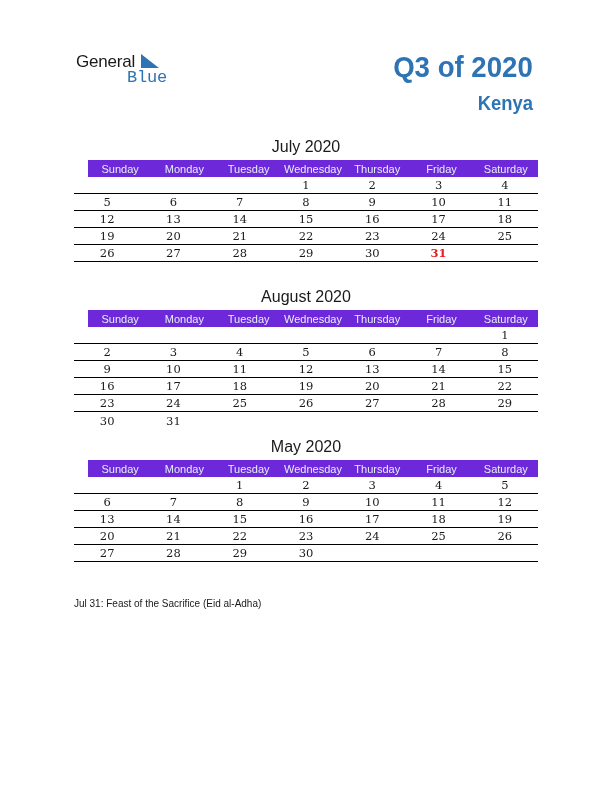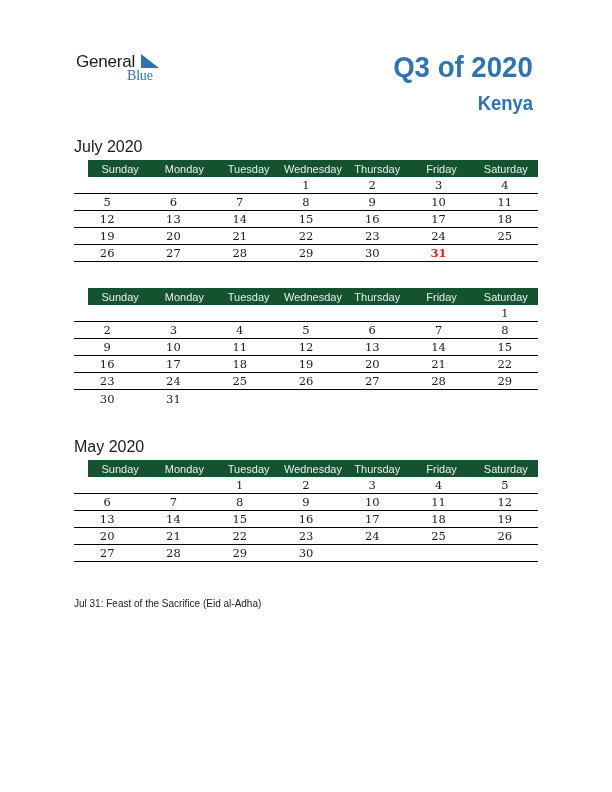--- a/index.html
+++ b/index.html
@@ -1,25 +1,25 @@
 <!DOCTYPE html>
 <html><head>
   <meta charset="utf-8">
   <style>
     html, body { margin: 0; padding: 0; background: #ffffff; }
     body { width: 612px; height: 792px; position: relative; overflow: hidden; font-family: "Liberation Sans", sans-serif; }
     .logo { position: absolute; left: 76px; top: 52px; width: 100px; height: 40px; }
     .logo-general { position: absolute; left: 0; top: 0; font-family: "Liberation Sans", sans-serif; font-size: 17px; color: #1a1a1a; letter-spacing: -0.2px; }
-    .logo-blue { position: absolute; left: 51px; top: 16px; font-family: Liberation Serif, serif; font-size: 14px; color: #2e74b5; letter-spacing: -0.2px; }
+    .logo-blue { position: absolute; left: 51px; top: 16px; font-family: Liberation Mono, monospace; font-size: 17px; color: #2e74b5; letter-spacing: -0.2px; }
     .logo-tri { position: absolute; left: 65px; top: 2px; width: 0; height: 0; border-bottom: 14px solid #2e74b5; border-right: 18px solid transparent; border-left: 0 solid transparent; }
     .title-q { position: absolute; right: 79px; top: 50px; font-size: 30px; font-weight: bold; color: #2e74b5; font-family: "Liberation Sans", sans-serif; transform: scaleX(0.92); transform-origin: right center; }
     .title-country { position: absolute; right: 79px; top: 92px; font-size: 20px; font-weight: bold; color: #2e74b5; font-family: "Liberation Sans", sans-serif; transform: scaleX(0.92); transform-origin: right center; }
     .month { position: absolute; left: 74px; width: 464px; }
-    .month-title { font-size: 16px; color: #1a1a1a; height: 22px; line-height: 22px; }
-    .dow-row { display: flex; background: #14532d; height: 17px; align-items: center; margin-top: 2px; margin-left: 14px; }
+    .month-title { text-align: center; font-size: 16px; color: #1a1a1a; height: 22px; line-height: 22px; }
+    .dow-row { display: flex; background: #6d28d9; height: 17px; align-items: center; margin-top: 2px; margin-left: 14px; }
     .dow { flex: 1; text-align: center; color: #e6eef8; font-size: 11px; font-family: "Liberation Sans", sans-serif; }
     .week { display: flex; height: 17px; align-items: center; border-bottom: 1.3px solid #000; box-sizing: border-box; }
     .week.no-line { border-bottom: none; }
     .day { flex: 1; text-align: center; font-family: "DejaVu Serif", "Liberation Serif", serif; font-size: 11.5px; color: #1a1a1a; }
     .day.holiday { color: #e02020; font-weight: bold; }
     .footnote { position: absolute; left: 74px; top: 598px; font-size: 10px; color: #1a1a1a; font-family: "Liberation Sans", sans-serif; }
   </style>
 </head>
 <body>
 
@@ -86,20 +86,21 @@
         <div class="day">28</div>
         <div class="day">29</div>
         <div class="day">30</div>
         <div class="day holiday">31</div>
         <div class="day"></div>
       </div>
     </div>
 </div>
 
 <div class="month" style="top:286px;">
+  <div class="month-title">August 2020</div>
   <div class="dow-row">
       <div class="dow">Sunday</div>
       <div class="dow">Monday</div>
       <div class="dow">Tuesday</div>
       <div class="dow">Wednesday</div>
       <div class="dow">Thursday</div>
       <div class="dow">Friday</div>
       <div class="dow">Saturday</div>
     </div>
   <div>

